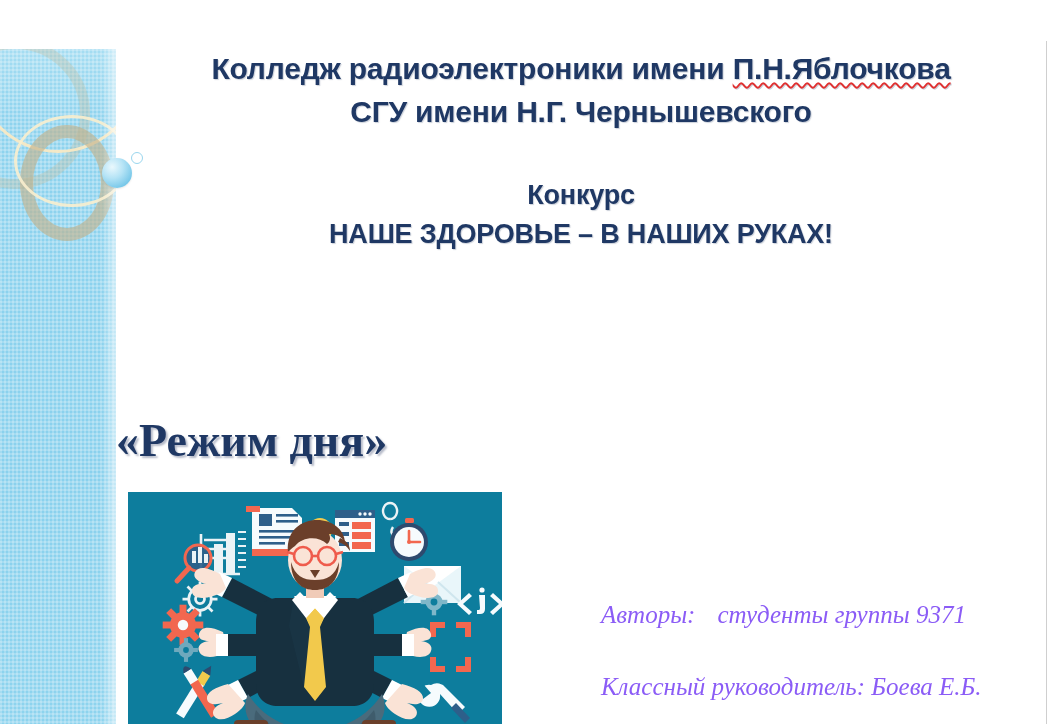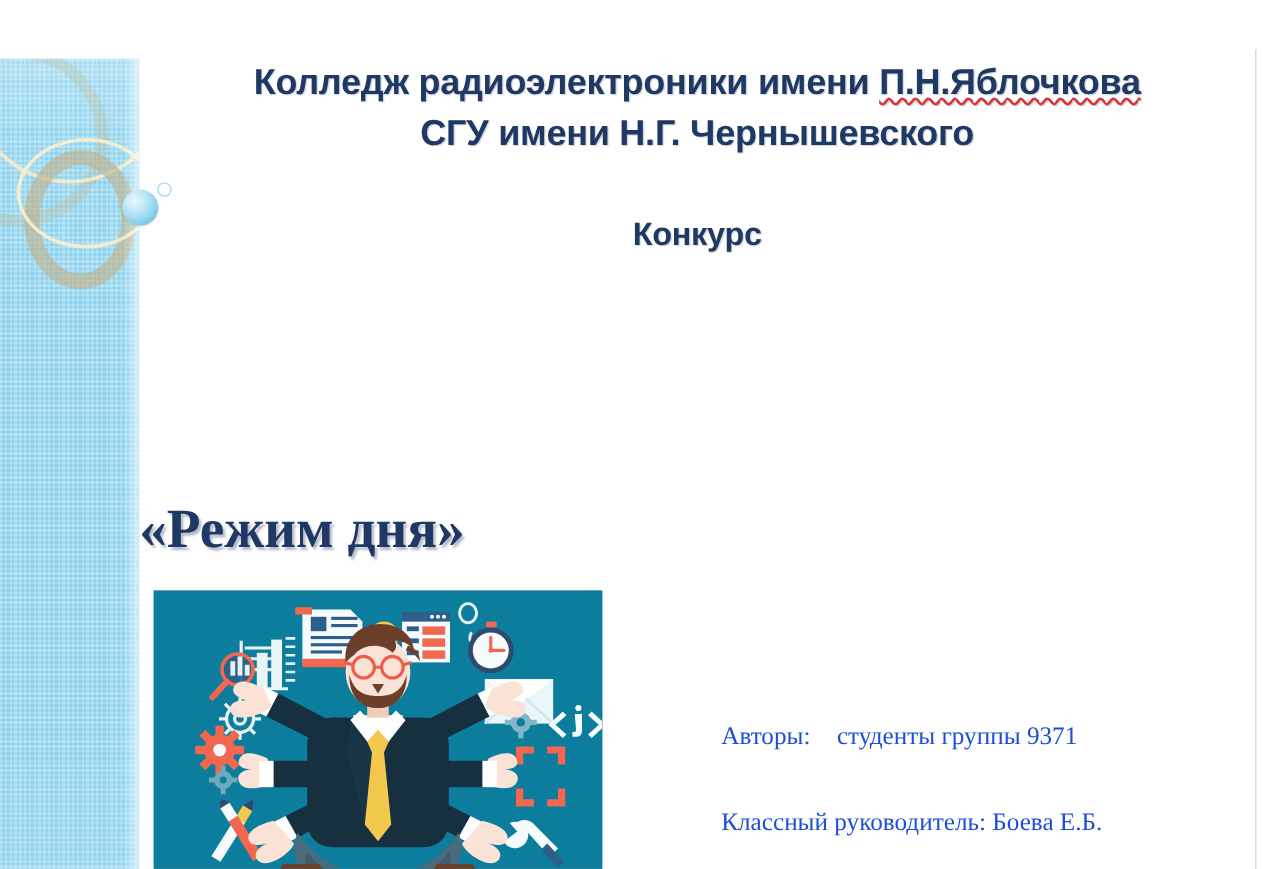--- a/index.html
+++ b/index.html
@@ -99,21 +99,21 @@
   
   #illus{
     position:absolute;left:128px;top:451px;width:374px;height:257px;
     background:#0d7d9d;overflow:hidden;
   }
   #illus svg{display:block;width:374px;height:257px;}
 
   
   .credit{
     position:absolute;font-family:"Liberation Serif",serif;
-    font-size:21px;color:#1d4ed8;white-space:nowrap;
+    font-size:25px;color:#8b5cf6;white-space:nowrap;font-style:italic;
   }
   #credit-authors{left:601px;top:560px;}
   #credit-teacher{left:601px;top:632px;}
   .credit .gap{display:inline-block;width:22px;}
 </style>
 </head>
 <body>
 
 <div id="slide">
 
@@ -125,20 +125,21 @@
     <div class="shade"></div>
   </div>
   <div class="bubble-lg"></div>
   <div class="bubble-sm"></div>
 
   <div class="hdr" id="hdr-line1"><span>Колледж радиоэлектроники имени </span><span class="misspell">П.Н.Яблочкова</span></div>
 
   <div class="hdr" id="hdr-line3">Конкурс</div>
 
   <div class="hdr" id="hdr-line2">СГУ имени Н.Г. Чернышевского</div>
+  <div class="hdr" id="hdr-line4">НАШЕ ЗДОРОВЬЕ – В НАШИХ РУКАХ!</div>
 
   <div id="main-title">«Режим дня»</div>
 
   <div id="illus">
     <svg viewBox="0 0 374 257" xmlns="http://www.w3.org/2000/svg">
       <rect x="0" y="0" width="374" height="257" fill="#0d7d9d"></rect>
 
       <g stroke="#eaf3f6" fill="none" stroke-width="2.6">
         <path d="M73 42 V82 H112"></path>
         <path d="M76 48 H101 M76 57 H101 M76 66 H101"></path>

